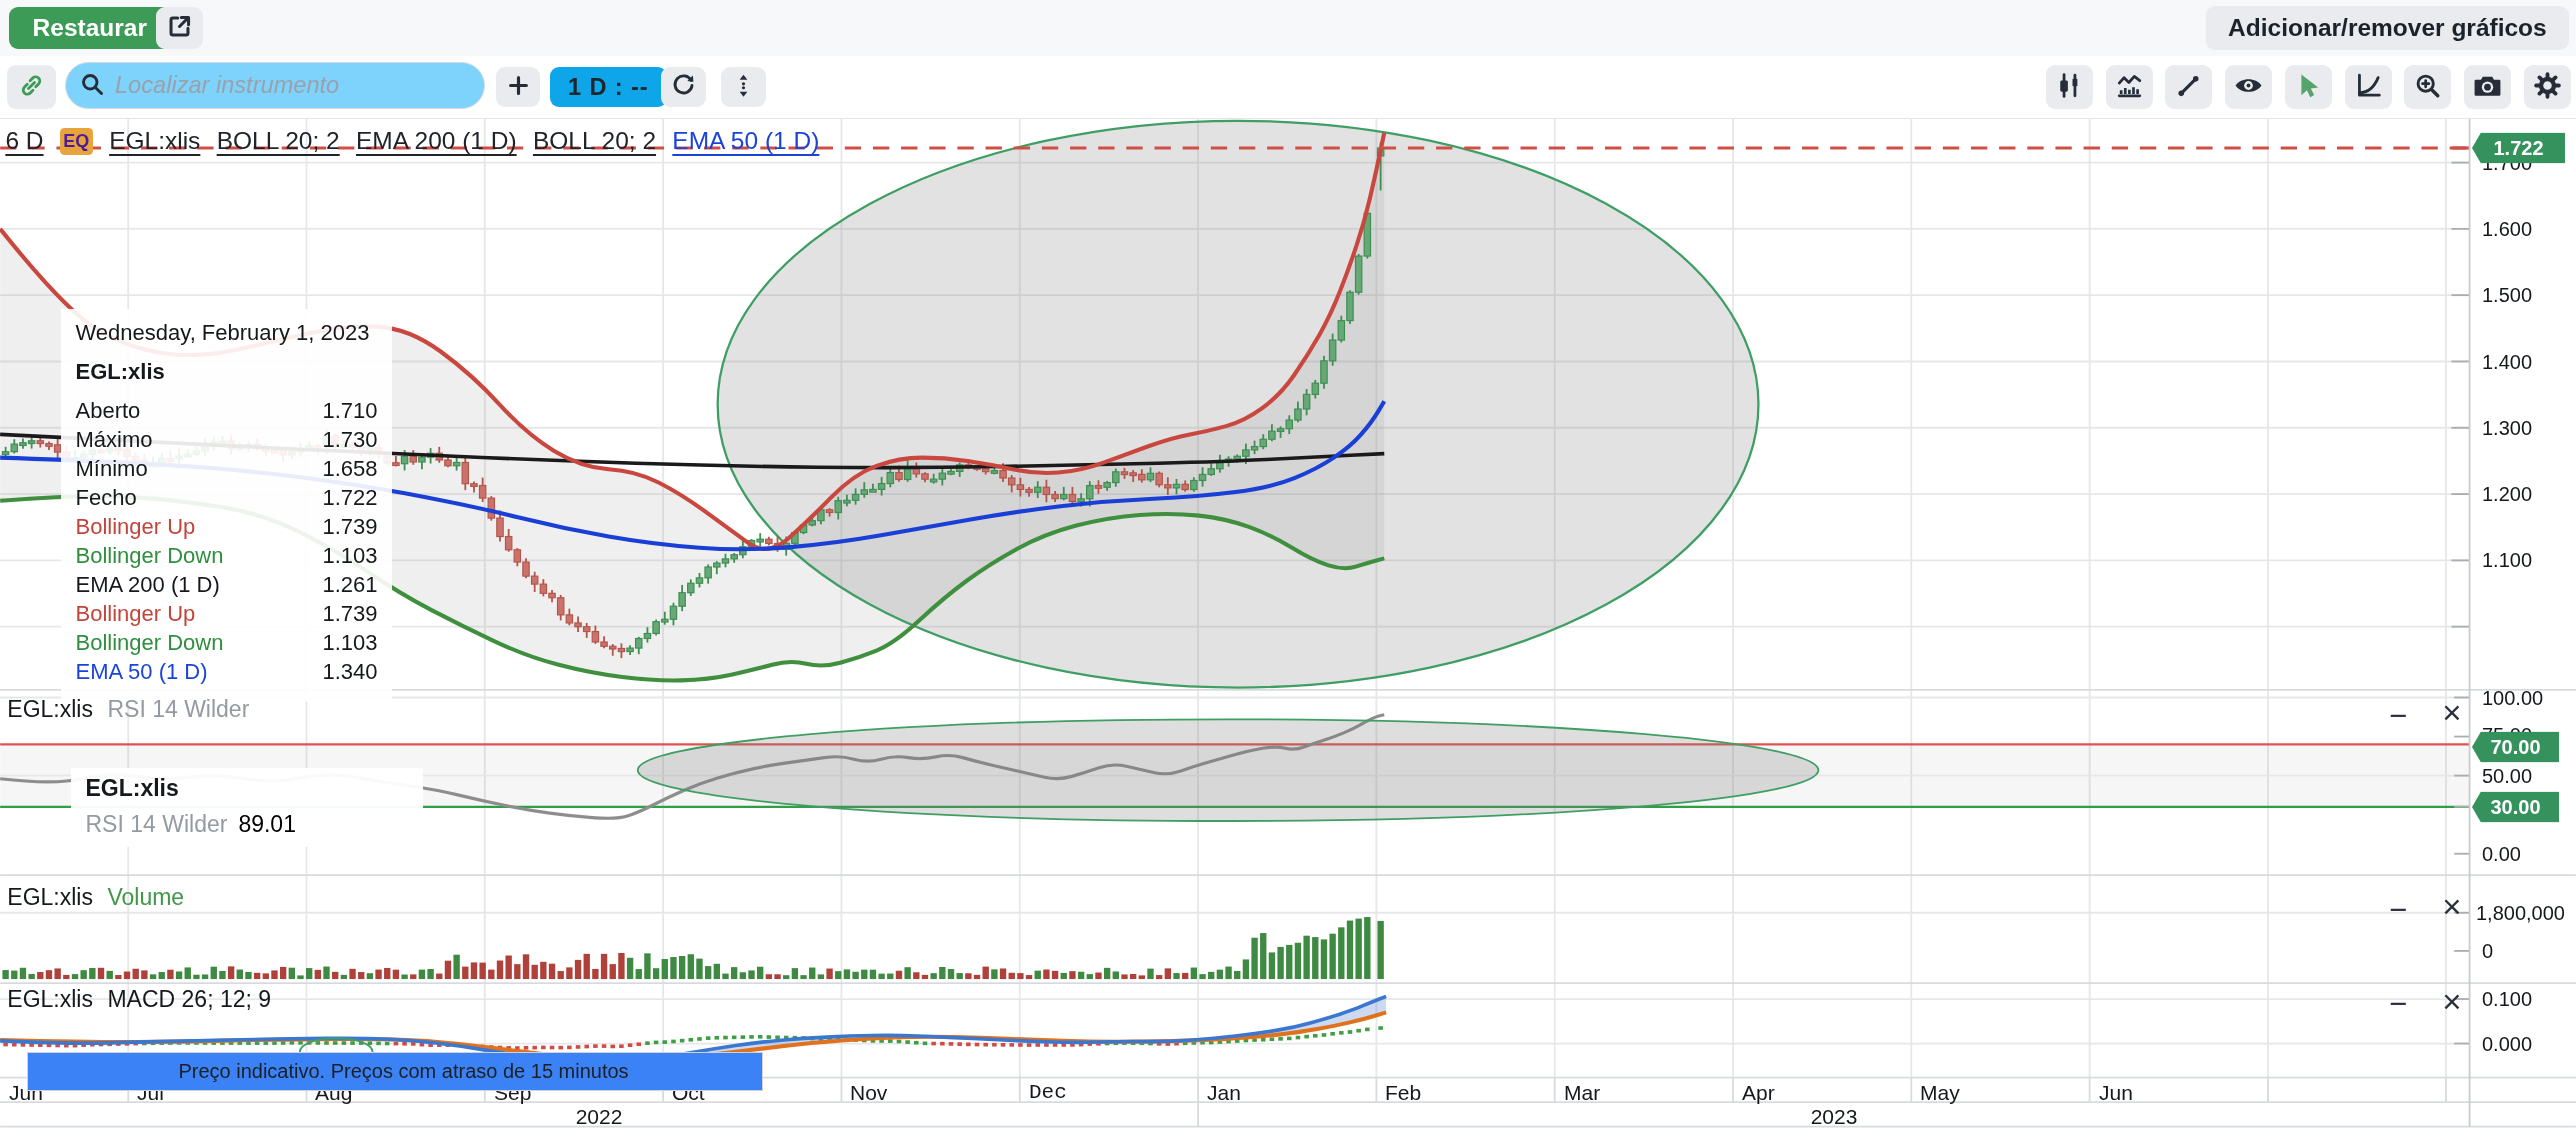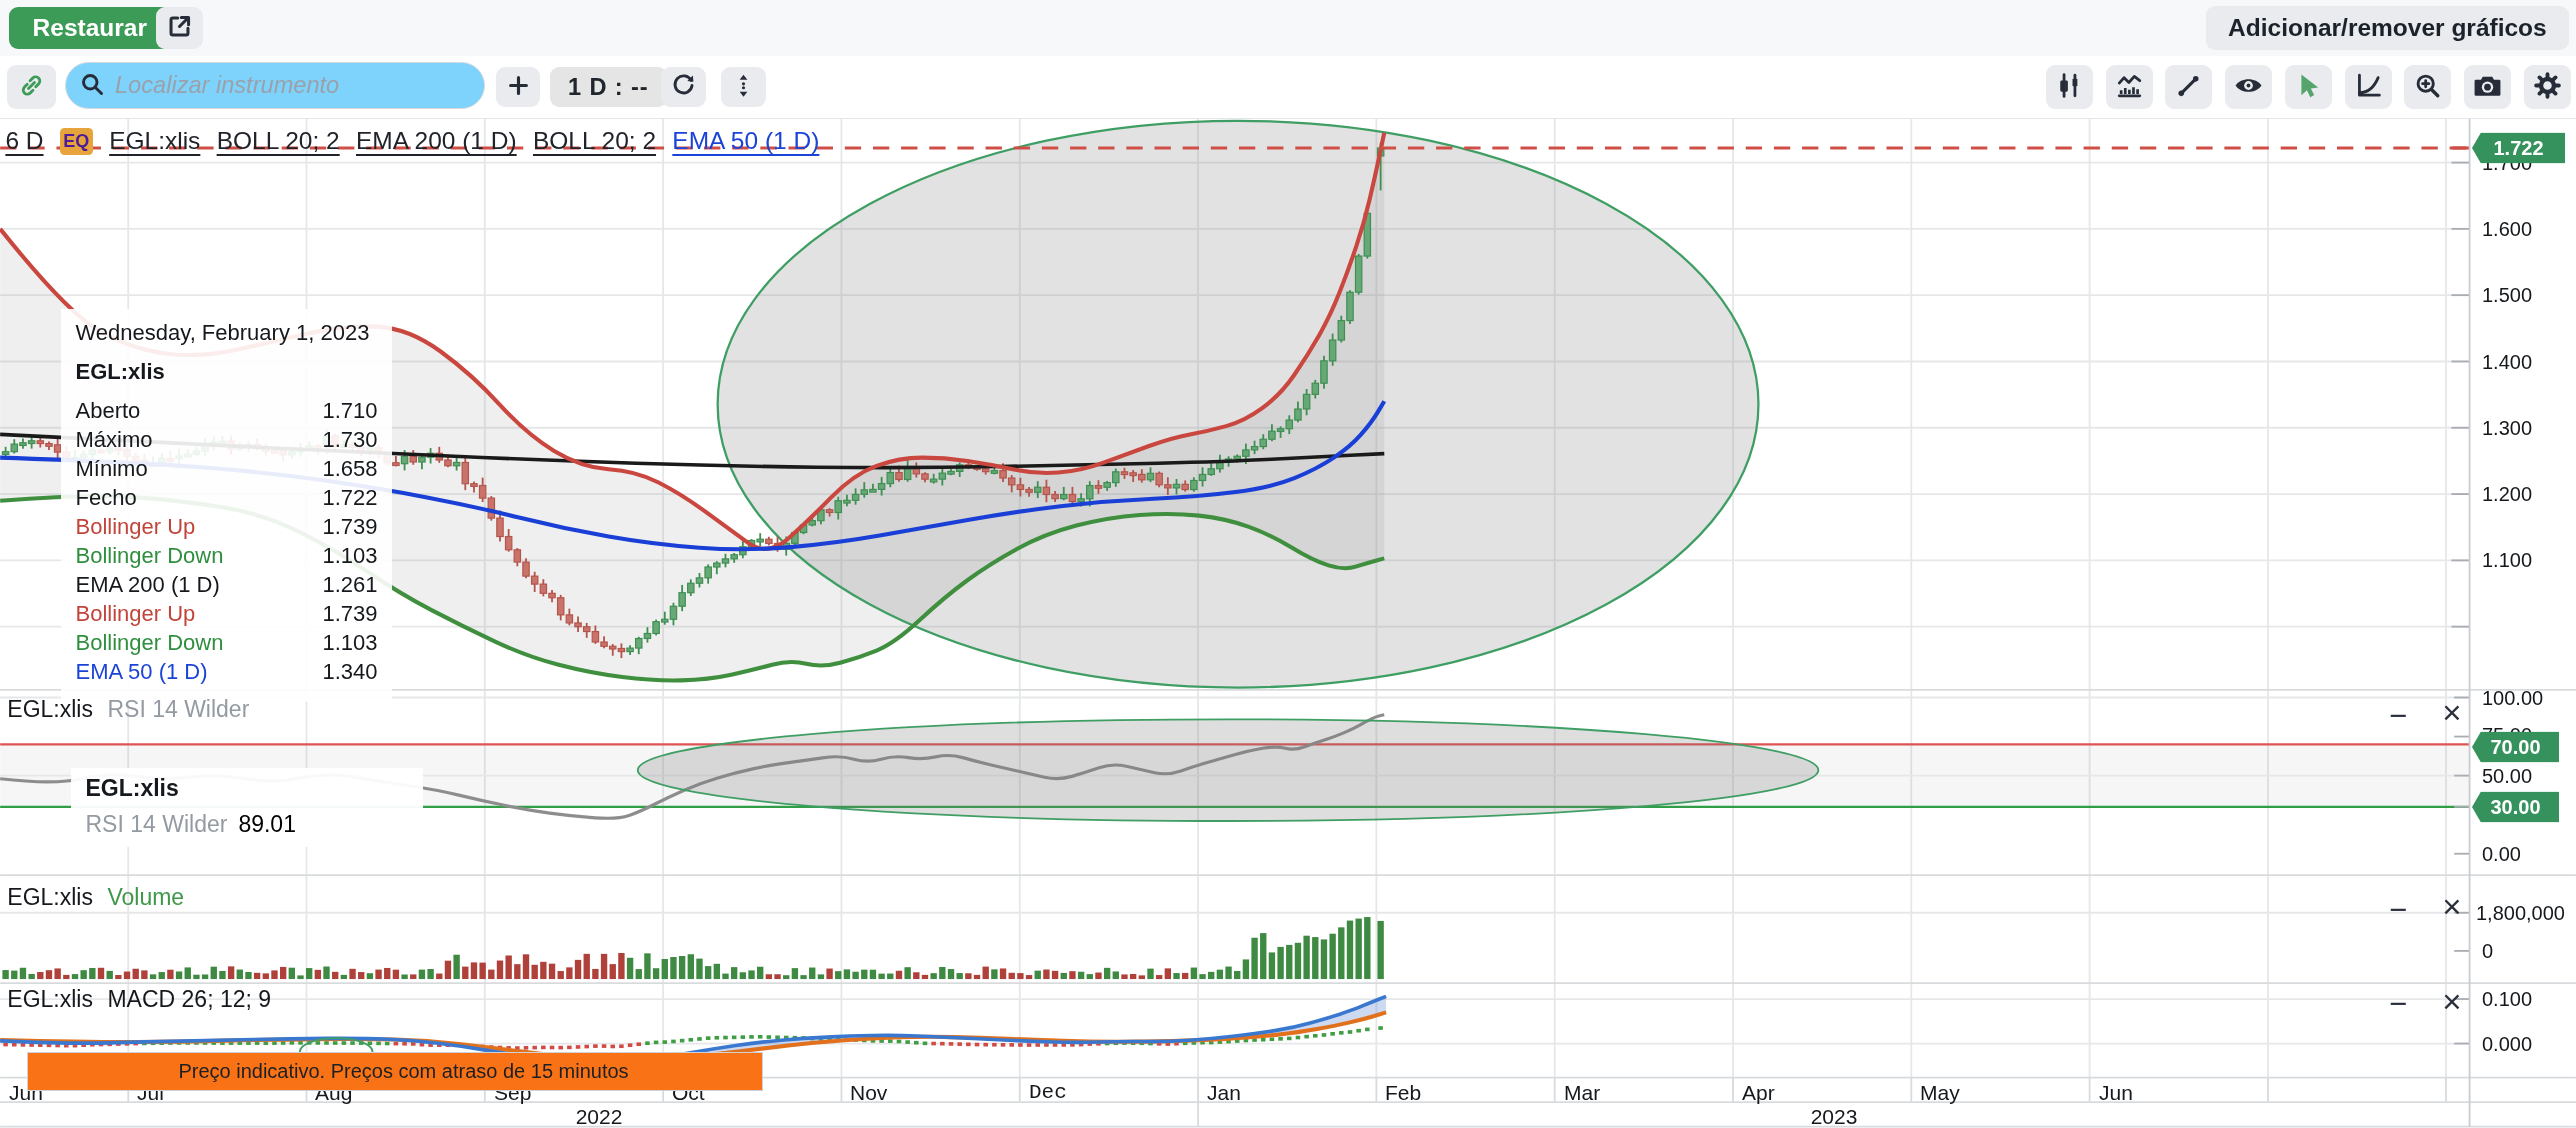--- a/index.html
+++ b/index.html
@@ -10,21 +10,21 @@
   #restore-btn{position:absolute;left:9px;top:7.3px;height:42px;padding:0 23.6px;background:#3d9b58;color:#fff;font-size:24.5px;font-weight:bold;}
   #extlink-btn{position:absolute;left:156px;top:7.3px;width:47px;height:42px;background:#e9ebee;}
   #addremove-btn{position:absolute;right:7.3px;top:6.4px;height:44px;padding:0 22px;background:#e9ebee;color:#1c222b;font-size:24.5px;font-weight:bold;}
   
   #toolbar{position:absolute;left:0;top:56px;width:2576px;height:62px;background:#ffffff;border-bottom:1.8px solid #e2e5e9;z-index:30;}
   #link-btn{position:absolute;left:7.3px;top:9px;width:49px;height:44px;background:#e9ebee;}
   #search-box{position:absolute;left:65px;top:6.4px;width:420px;height:47px;border:1.8px solid #d5d9de;border-radius:24.5px;background:#7dd3fc;display:flex;align-items:center;padding:0 12.7px;box-sizing:border-box;}
   #search-input{border:none;outline:none;flex:1;font-family:"Liberation Sans",sans-serif;font-style:italic;font-size:23.6px;color:#3a414b;margin-left:7.3px;background:transparent;}
   #search-input::placeholder{color:#9aa1ab;}
   #plus-btn{position:absolute;left:496px;top:11px;width:44px;height:40px;background:#e9ebee;}
-  #interval-btn{position:absolute;left:550px;top:11px;height:40px;padding:0 18px;background:#e5e5e5;color:#20262e;font-size:23.6px;font-weight:bold;letter-spacing:0.9px;}
+  #interval-btn{position:absolute;left:550px;top:11px;height:40px;padding:0 18px;background:#0ea5e9;color:#20262e;font-size:23.6px;font-weight:bold;letter-spacing:0.9px;}
   #refresh-btn{position:absolute;left:661px;top:11px;width:45px;height:40px;background:#e9ebee;}
   #resize-btn{position:absolute;left:721px;top:11px;width:45px;height:40px;background:#e9ebee;}
   #tool-right{position:absolute;right:5.4px;top:9px;display:flex;gap:12.7px;}
   .tool-icon-btn{width:47px;height:44px;background:#e9ebee;border-radius:9px;display:flex;align-items:center;justify-content:center;}
   
   #chart-svg{position:absolute;left:0;top:0;width:2576px;height:1128px;z-index:1;}
   .overlay{position:absolute;z-index:10;}
   
   #legend{left:5.4px;top:127px;display:flex;align-items:center;gap:16.3px;font-size:24.5px;color:#20242a;}
   .legend-item{text-decoration:underline;text-underline-offset:4.5px;text-decoration-thickness:1.8px;cursor:pointer;white-space:nowrap;}
@@ -46,21 +46,21 @@
   #rsi-tooltip{left:71px;top:768px;width:323px;background:rgba(255,255,255,0.95);padding:7.3px 14.5px 9px;font-size:23px;}
   #rsi-tt-symbol{font-weight:bold;margin-bottom:9px;color:#15181c;}
   .rsi-tt-line{display:flex;gap:11px;}
   
   .pc-min,.pc-close{position:absolute;z-index:12;width:40px;text-align:center;color:#2a313c;cursor:pointer;}
   .pc-min{font-size:31px;} .pc-close{font-size:33px;}
   
   .axis-label{position:absolute;left:2482px;transform:translateY(-50%);font-size:20px;color:#15181c;z-index:8;white-space:nowrap;}
   .axis-badge{position:absolute;left:2472px;width:93px;height:31px;transform:translateY(-50%);background:#35925d;color:#fff;font-weight:bold;font-size:20px;display:flex;align-items:center;justify-content:center;z-index:9;clip-path:polygon(0 50%,9px 0,100% 0,100% 100%,9px 100%);}
   
-  .disclaimer-box{position:absolute;top:1052px;height:39px;border:0.9px solid #cfd3d7;background:#f97316;display:flex;align-items:center;justify-content:center;font-size:20px;color:#1c1f23;z-index:11;box-sizing:border-box;padding-left:17px;}
+  .disclaimer-box{position:absolute;top:1052px;height:39px;border:0.9px solid #cfd3d7;background:#3b82f6;display:flex;align-items:center;justify-content:center;font-size:20px;color:#1c1f23;z-index:11;box-sizing:border-box;padding-left:17px;}
   #disclaimer-1{left:27px;width:736px;}
   #disclaimer-2{left:770px;width:561px;}
   .month-label{position:absolute;top:1081px;font-size:21px;color:#15181c;z-index:8;}
   .year-label{position:absolute;top:1105px;font-size:21px;color:#15181c;transform:translateX(-50%);z-index:8;}
   svg .ic{stroke:#262d38;stroke-width:2.3;fill:none;stroke-linecap:round;stroke-linejoin:round;}
   svg .icf{fill:#262d38;stroke:none;}
 </style>
 </head>
 <body>
 

